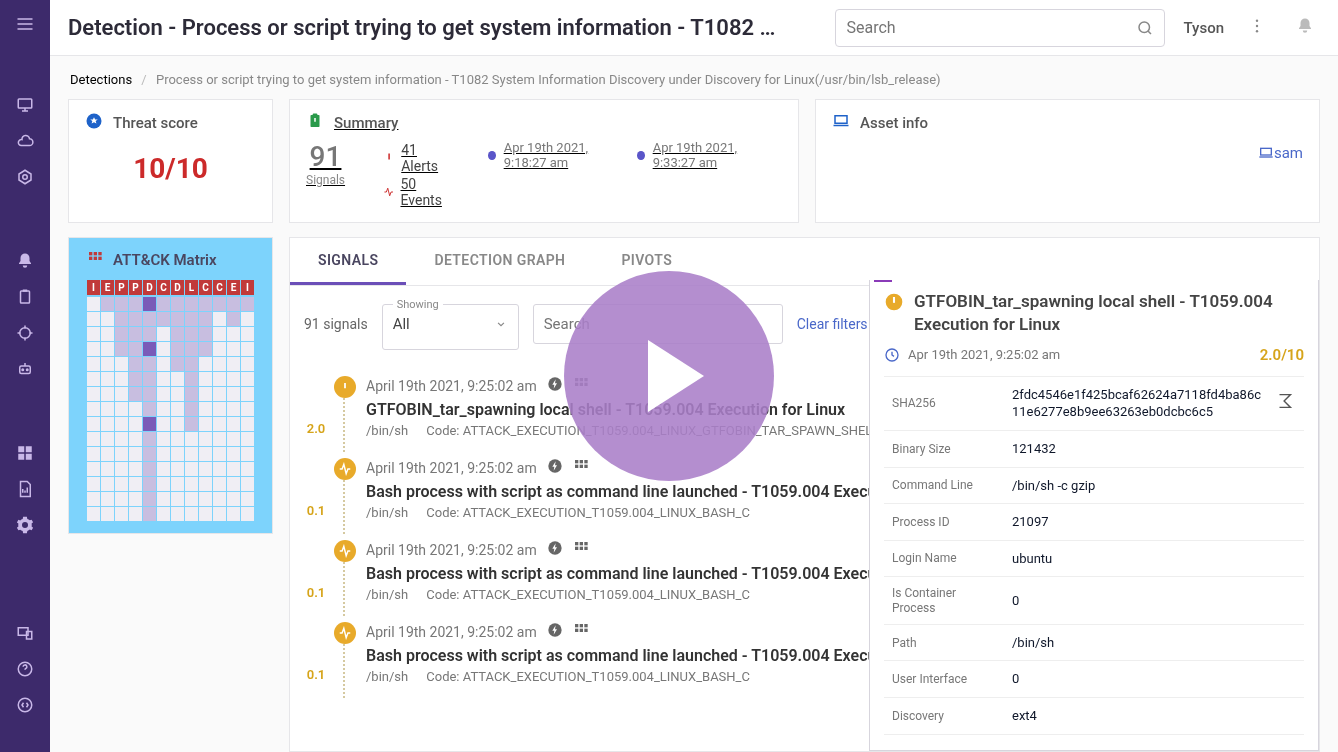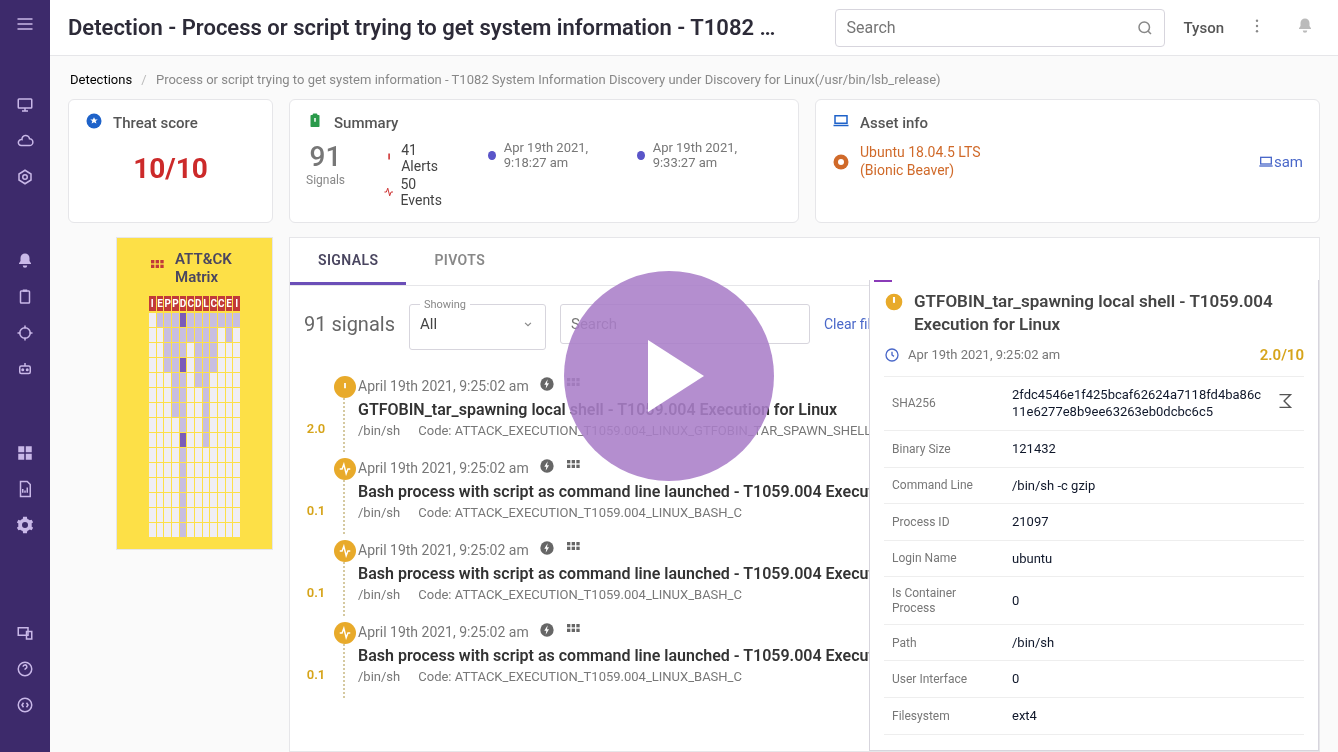--- a/index.html
+++ b/index.html
@@ -19,72 +19,72 @@
 .searchbox { width: 330px; height: 38px; border: 1px solid #d7d5dd; border-radius: 4px; background:#fff; display:flex; align-items:center; padding:0 10px; gap:10px; }
 .searchbox input { border:none; outline:none; flex:1; font-size:16px; color:#777; background:transparent; }
 .topbar .user { color:#555; font-size:15px; font-weight:500; cursor:pointer; }
 .topbar .iconbtn { color:#888; cursor:pointer; padding:0 6px; }
 
 .bread { padding: 16px 20px 12px 20px; font-size: 13px; color:#888; }
 .bread a { color:#000000; text-decoration:none; }
 .bread .sep { margin: 0 6px; color:#bbb; }
 
 .cards { display:flex; gap: 16px; padding: 0 18px; align-items:stretch; }
-.card { background:#fff; border:1px solid #e6e6e9; border-radius:6px; padding: 12px 16px; }
+.card { background:#fff; border:1px solid #e6e6e9; border-radius:0; padding: 12px 16px; }
 .card.threat { width:205px; }
-.card.summary { flex:0 0 510px; }
+.card.summary { flex:0 0 510px;text-decoration:underline; }
 .card.asset { flex:1; }
 .card h3 { display:flex; align-items:center; gap:10px; color:#555; font-size:15px; font-weight:500; margin-bottom:6px; }
 .card.threat h3 .ic, .card.asset h3 .ic { color:#1e62c9; }
 .card.summary h3 .ic { color:#2a9a4a; }
 .threat .score { color:#cc2a2a; font-size:28px; font-weight:700; text-align:center; margin-top:18px; }
 .summary .body { display:flex; gap:30px; align-items:flex-start; }
 .summary .signals { text-align:center; color:#888; font-size:12px; }
 .summary .signals .big { color:#777; font-size:28px; font-weight:500; }
 .summary .stats .row { display:flex; align-items:center; gap:6px; font-size:14px; color:#444; margin:2px 8px;}
 .summary .times { display:flex; flex-direction:row; gap:4px; }
 .summary .times .tline { display:flex; align-items:center; gap:8px; }
 .summary .times .dot { width:9px; height:9px; border-radius:50%; background:#5a55c9; display:inline-block; }
 .summary .times span.txt { font-size:13px; color:#777; }
 .asset .body { display:flex; align-items:center; gap:16px; margin-top:10px;}
 .asset .os { display:flex; align-items:center; gap:10px; color:#d06a2a; font-size:14px; line-height:1.25; }
 .asset .host { display:flex; align-items:center; gap:0; color:#4a68c9; font-size:15px; margin-left:auto; }
 
 .content { display:flex; gap:16px; padding: 14px 18px 0 18px; flex:1; overflow:hidden; height: 100%; }
 .leftcol { width:205px; }
-.attack-card { background:#fde047; border:1px solid #e6e6e9; padding:12px 32px;margin-left:48px; }
+.attack-card { background:#7dd3fc; border:1px solid #e6e6e9; padding:12px 18px; }
 .attack-card h3 { display:flex; align-items:center; gap:10px; color:#4a4660; font-size:15px; font-weight:600; margin-bottom:10px; }
 .attack-card h3 .ic { color:#c13a3a; }
 .matrix-hdr { display:flex; gap:1px; margin-bottom:2px;}
 .matrix-hdr span { width:14px; height:15px; background:#c13a3a; color:#fff; font-size:10px; display:flex; align-items:center; justify-content:center; font-weight:700; }
 .matrix-grid { display:flex; flex-direction:column; gap:1px; }
 .matrix-row { display:flex; gap:1px; }
 .matrix-row span { width:14px; height:14px; display:inline-block; }
 .c0 { background:#f0eef4; }
 .c1 { background:#c8bee0; }
 .c2 { background:#7a5bb8; }
 
 .centercol { flex:1; background:#fff; border:1px solid #e6e6e9; display:flex; flex-direction:column; min-width:0; position:relative;}
 .tabs { display:flex; border-bottom:1px solid #e6e6e9; }
 .tabs .tab { padding:14px 28px; font-size:14px; font-weight:600; color:#888; letter-spacing:.4px; cursor:pointer; }
 .tabs .tab.active { color:#4a4660; border-bottom:3px solid #6b4fb8; }
 .filters { display:flex; align-items:center; gap:14px; padding:12px 14px; }
-.filters .count { color:#666; font-size:20px; }
+.filters .count { color:#666; font-size:14px; }
 .filters .sel { border:1px solid #d7d5dd; border-radius:3px; padding:0 10px; height:40px; display:flex; align-items:center; gap:24px; font-size:15px; color:#444; min-width:115px; justify-content:space-between;}
 .filters fieldset.selwrap { border:1px solid #d7d5dd; border-radius:3px; padding:4px 10px 16px 10px; }
 .filters legend { font-size:11px; color:#888; padding:0 4px;}
 .filters .srch { border:1px solid #d7d5dd; border-radius:3px; height:40px; width:250px; padding:0 10px; font-size:15px; color:#888;}
 .filters .clear { color:#4a68c9; font-size:14px; cursor:pointer; white-space:nowrap;}
 .siglist { flex:1; overflow:hidden; padding: 4px 10px 10px 10px; position:relative;}
 .sigitem { display:flex; padding:10px 0; position:relative;}
 .sigitem .scr { width:32px; color:#d6a41a; font-size:13px; font-weight:600; display:flex; align-items:flex-end; padding-bottom:2px; justify-content:center;}
 .sigitem .tl { position:relative; width:26px; display:flex; flex-direction:column; align-items:center;}
 .sigitem .tl:before { content:''; position:absolute; top:22px; bottom:-14px; width:2px; border-left:2px dotted #d5c9a0;}
 .sigitem .tl .node { width:22px; height:22px; border-radius:50%; background:#e8aa2a; display:flex; align-items:center; justify-content:center;}
-.sigitem .body { flex:1; min-width:0; margin-left:0;}
+.sigitem .body { flex:1; min-width:0; margin-left:8px;}
 .sigitem .hdr { display:flex; align-items:center; gap:10px;}
 .sigitem .hdr .time { color:#777; font-size:14px;}
 .sigitem .hdr .micon { color:#666; }
 .sigitem .title { font-size:16px; font-weight:600; color:#333; margin:4px 0; white-space:nowrap; overflow:hidden; text-overflow:ellipsis;}
 .sigitem .meta { color:#777; font-size:13px; display:flex; gap:18px;}
 
 .detailpane { position:absolute; top:42px; right:0; width:450px; bottom:0; background:#fff; border:1px solid #d7d5dd; border-top:none; padding:10px 14px; overflow-y:auto;}
 .detailpane .close { position:absolute; top:-16px; left:4px; width:18px; height:18px; border:2px solid #8a3bb8; color:#8a3bb8; background:#fff; font-size:12px; display:flex; align-items:center; justify-content:center; cursor:pointer; font-weight:700;}
 .detailpane h4 { display:flex; gap:10px; align-items:flex-start; font-size:17px; font-weight:600; color:#444; line-height:1.35; margin-bottom:10px;}
 .detailpane h4 .warn { color:#e8aa2a; flex:0 0 auto; margin-top:2px;}
@@ -284,27 +284,20 @@
       </div>
       <div class="card asset">
         <h3>
             <span class="ic"><svg class="i" viewBox="0 0 24 24" fill="none" stroke="#1e62c9" stroke-width="2">
                 <rect x="4" y="5" width="16" height="10"></rect>
                 <path d="M2 18h20"></path>
               </svg></span>
             <span>Asset info</span>
           </h3>
         <div class="body">
-          <div class="os">
-            <svg class="i" viewBox="0 0 24 24" fill="#d06a2a">
-                <circle cx="12" cy="12" r="10"></circle>
-                <circle cx="12" cy="12" r="4" fill="#fff"></circle>
-              </svg>
-            <div><span>Ubuntu 18.04.5 LTS</span><br><span>(Bionic Beaver)</span></div>
-          </div>
           <div class="host">
             <svg class="i16" viewBox="0 0 24 24" fill="none" stroke="#4a68c9" stroke-width="2">
                 <rect x="4" y="5" width="16" height="10"></rect>
                 <path d="M2 18h20"></path>
               </svg>
             <span>sam</span>
           </div>
         </div>
       </div>
     </div>
@@ -549,20 +542,21 @@
                 <span class="c0"></span>
                 <span class="c0"></span>
               </div>
             </div>
         </div>
       </div>
 
       <div class="centercol">
         <div class="tabs">
           <div class="tab active">SIGNALS</div>
+          <div class="tab">DETECTION GRAPH</div>
           <div class="tab">PIVOTS</div>
         </div>
         <div class="filters">
           <div class="count">91 signals</div>
           <fieldset class="selwrap">
             <legend>Showing</legend>
             <div class="sel" style="border:none;height:auto;padding:0;">
                 <span>All</span>
                 <svg class="i14" viewBox="0 0 24 24">
                   <path d="m7 10 5 5 5-5" fill="none" stroke="#888" stroke-width="2"></path>
@@ -752,21 +746,21 @@
               </div>
               <div class="row">
                 <div class="k">Path</div>
                 <div class="v">/bin/sh</div>
               </div>
               <div class="row">
                 <div class="k">User Interface</div>
                 <div class="v">0</div>
               </div>
               <div class="row">
-                <div class="k">Filesystem</div>
+                <div class="k">Discovery</div>
                 <div class="v">ext4</div>
               </div>
             </div>
         </div>
       </div>
     </div>
   </div>
 </div>
 
 <div class="playbtn">

